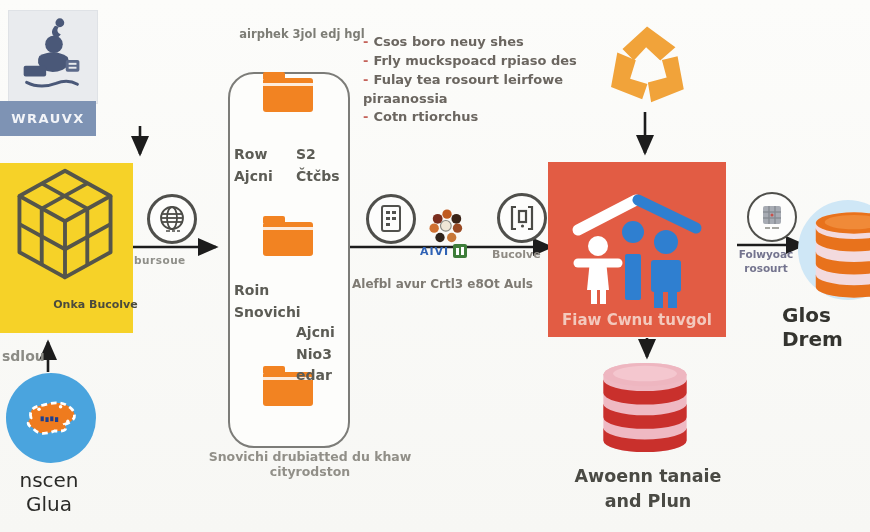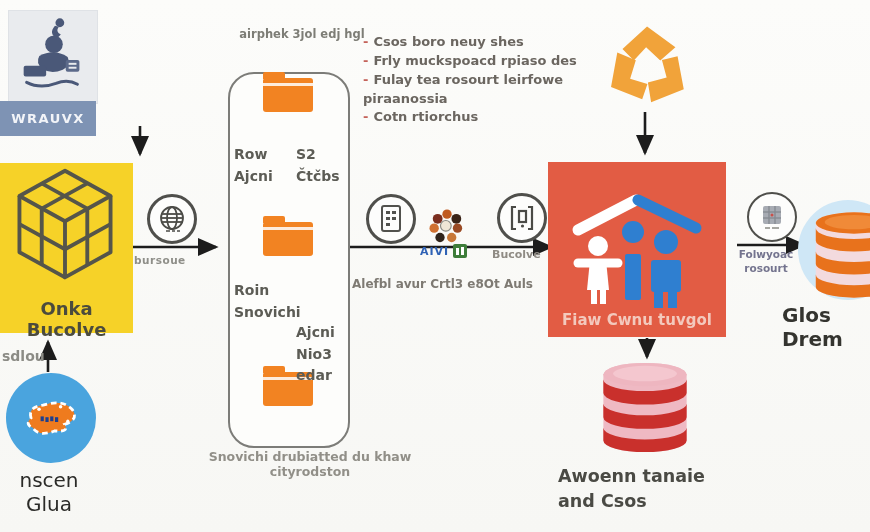--- a/index.html
+++ b/index.html
@@ -6,21 +6,21 @@
   body{width:870px;height:532px;background:#fbfbf9;font-family:"DejaVu Sans","Liberation Sans",sans-serif;overflow:hidden;}
   #canvas{position:relative;width:870px;height:532px;overflow:hidden;background:linear-gradient(180deg,#fcfcfa,#f7f7f4);}
   .abs{position:absolute;}
   .txt{position:absolute;color:#55534e;}
   
   .gray-box{left:8px;top:10px;width:88px;height:92px;background:#e9ebee;border:1px solid #dfe2e6;}
   .banner{left:0;top:101px;width:96px;height:35px;background:#7e93b4;color:#f2f4f8;
           font-size:13px;font-weight:700;letter-spacing:1.5px;display:flex;align-items:center;justify-content:center;}
   
   .yellow-box{left:0;top:163px;width:133px;height:170px;background:#f6d228;}
-  .yellow-label{left:0;top:298px;width:133px;text-align:center;font-size:18px;font-weight:600;color:#4b4b3d;}
+  .yellow-label{left:0;top:298px;width:133px;text-align:center;font-size:11px;font-weight:600;color:#4b4b3d;padding-left:29px;}
   .sdlou{left:2px;top:336px;font-size:14px;color:#8b8b85;font-weight:600;margin-top:12px;}
   
   .blue-circle{left:6px;top:373px;width:90px;height:90px;border-radius:50%;background:#4aa4de;display:flex;align-items:center;justify-content:center;}
   .blue-label{left:-6px;top:468px;width:110px;text-align:center;font-size:20px;font-weight:500;color:#2b2b28;}
   
   .edge-circle{position:absolute;border:3px solid #4f4f4b;border-radius:50%;background:#fdfdfc;display:flex;align-items:center;justify-content:center;}
   .bursoue{left:134px;top:254px;font-size:10.5px;font-weight:700;color:#8f8f89;letter-spacing:.5px;}
   
   .column{left:228px;top:72px;width:118px;height:372px;border:2.5px solid #7c7c78;border-radius:26px;background:#fdfdfb;}
   .folder{position:absolute;width:50px;height:34px;background:#f28322;border-radius:3px;}
@@ -42,21 +42,21 @@
   .aivi-row{left:420px;top:244px;display:flex;align-items:center;gap:4px;}
   .aivi-name{font-size:11px;font-weight:800;color:#2f62b5;letter-spacing:1px;}
   .aivi-green{width:14px;height:14px;background:#3e7d3a;border-radius:2px;position:relative;}
   .aivi-green i{position:absolute;background:#fff;}
   .aivi-caption{left:492px;top:248px;font-size:11px;font-weight:700;color:#8f8b84;}
   .mid-caption{left:352px;top:277px;width:210px;font-size:12px;font-weight:700;color:#7e7a73;}
   
   .right-caption{left:731px;top:247px;width:70px;text-align:center;font-size:10.5px;font-weight:700;color:#74748e;line-height:1.35;}
   .lightblue-disc{left:798px;top:200px;width:100px;height:100px;border-radius:50%;background:#cfe7f6;}
   .glos-label{left:782px;top:303px;width:95px;font-size:20px;font-weight:600;color:#34342f;}
-  .reddb-label{left:558px;top:464px;width:180px;text-align:left;font-size:17.5px;font-weight:600;color:#4a4a44;line-height:1.45;}
+  .reddb-label{left:558px;top:464px;width:180px;text-align:center;font-size:17.5px;font-weight:600;color:#4a4a44;line-height:1.45;}
 </style>
 </head>
 <body>
 
 <div id="canvas">
 
   <svg class="abs" style="left:0;top:0;" width="870" height="532" viewBox="0 0 870 532">
     <defs>
       <marker id="ah" markerWidth="9" markerHeight="9" refX="7" refY="3.5" orient="auto">
         <path d="M0,0 L8,3.5 L0,7 Z" fill="#1c1c1c"></path>
@@ -282,16 +282,16 @@
   <svg class="abs" style="left:600px;top:362px;" width="90" height="92" viewBox="0 0 90 95">
     <path d="M2,13 a43,12 0 0 1 86,0 l0,68 a43,12 0 0 1 -86,0 z" fill="#efb9c3"></path>
     <ellipse cx="45" cy="13" rx="43" ry="12" fill="#eeb6c0"></ellipse>
     <ellipse cx="45" cy="12" rx="33" ry="8" fill="#f4c7cf"></ellipse>
     <path d="M2,18 a43,12 0 0 0 86,0 l0,14 a43,12 0 0 1 -86,0 z" fill="#c9302c"></path>
     <path d="M2,43 a43,12 0 0 0 86,0 l0,14 a43,12 0 0 1 -86,0 z" fill="#c9302c"></path>
     <path d="M2,68 a43,12 0 0 0 86,0 l0,13 a43,12 0 0 1 -86,0 z" fill="#c9302c"></path>
   </svg>
   <div class="txt reddb-label">
     <div>Awoenn tanaie</div>
-    <div>and Csos</div>
+    <div>and Plun</div>
   </div>
 
 </div>
 
 </body></html>

